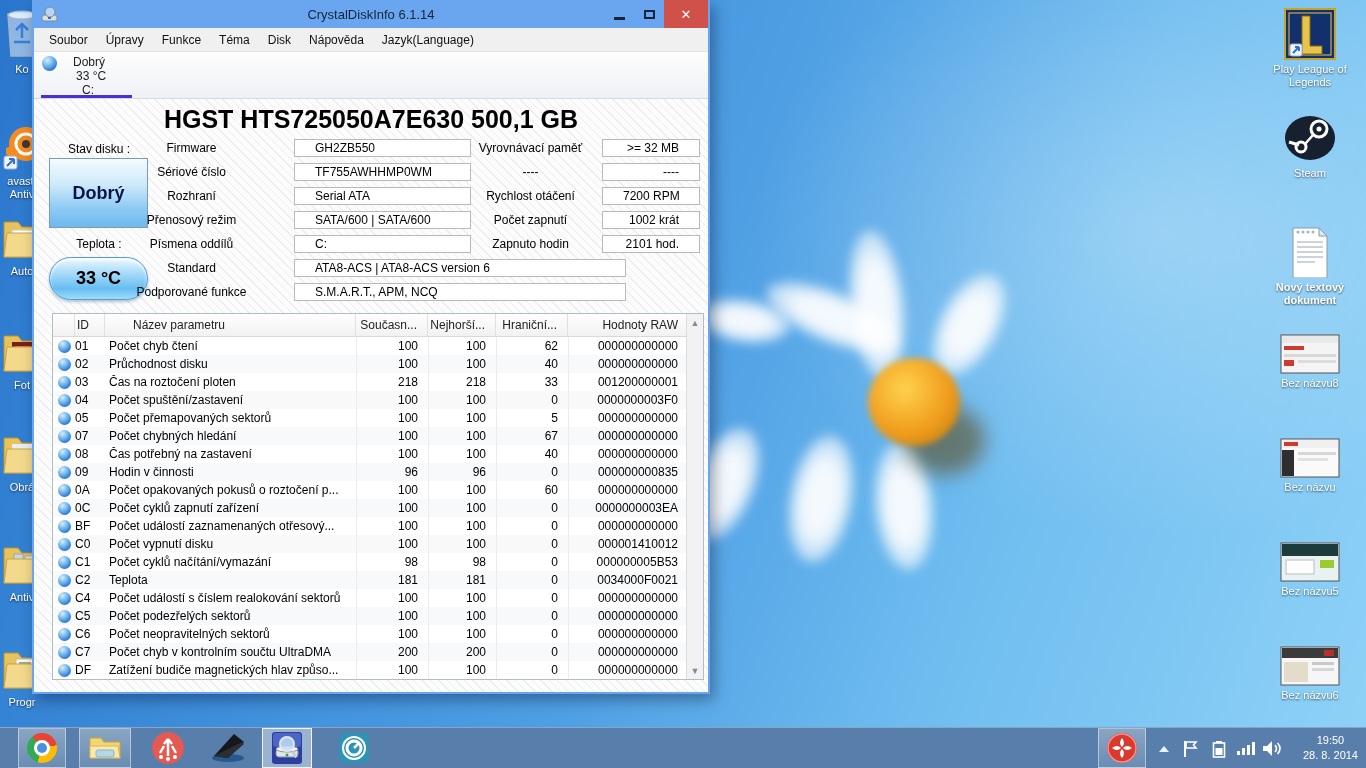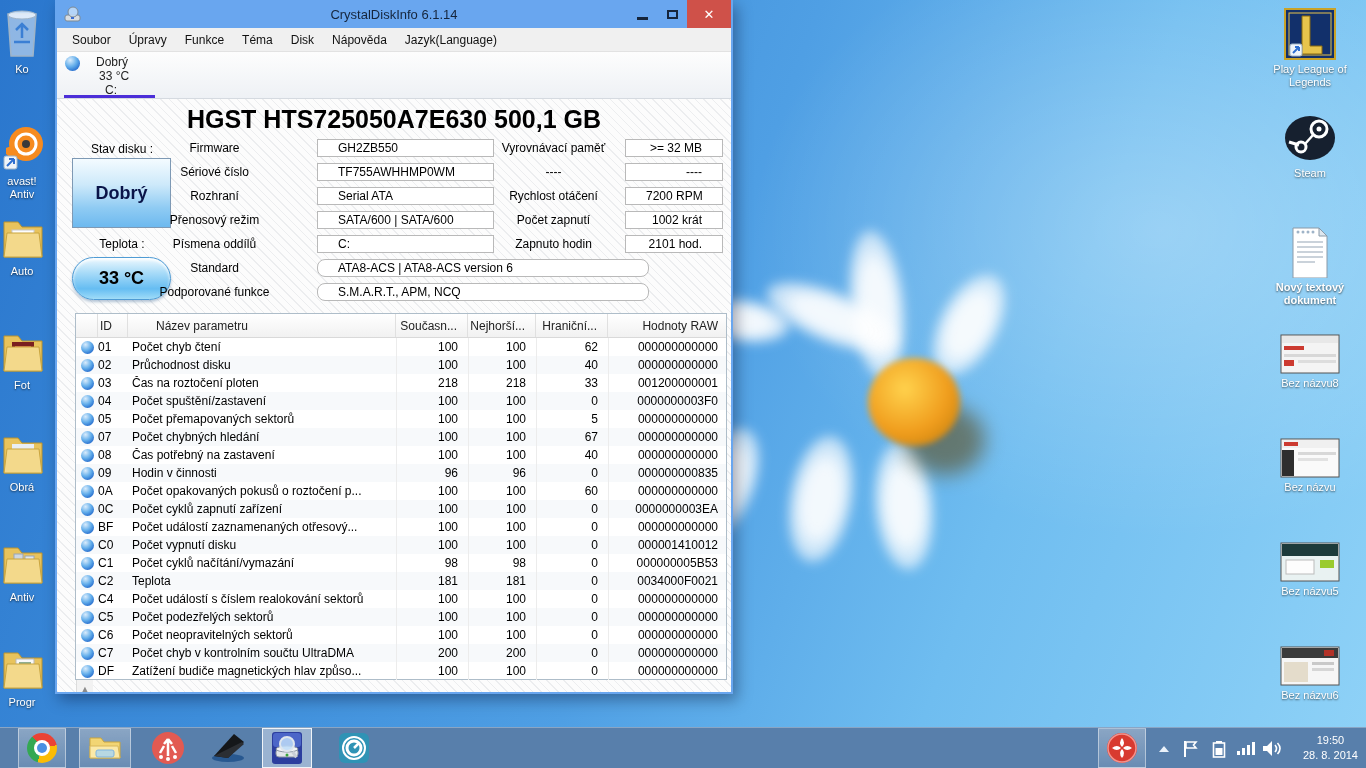--- a/index.html
+++ b/index.html
@@ -18,21 +18,21 @@
   .fshadow { position:absolute; left:215px; top:175px; width:80px; height:70px; border-radius:50%;
            background:#5b430c; filter:blur(10px); opacity:.55; }
 
   
   .dicon { position:absolute; width:92px; text-align:center; cursor:default; }
   .dicon .ic { display:block; margin:0 auto 3px auto; }
   .dicon .lbl { color:#fff; font-size:11px; line-height:13px; text-shadow:0 1px 2px rgba(0,0,0,.65); }
   .dicon.left { width:44px; }
 
   
-  #win { position:absolute; left:55px; top:0; width:678px; height:694px;
+  #win { position:absolute; left:32px; top:0; width:678px; height:694px;
          border:2px solid #69a6ef; border-top:none; background:#14532d; box-shadow:4px 6px 14px rgba(0,0,30,.35); }
   #titlebar { height:28px; background:#69a6ef; display:flex; align-items:center; position:relative; }
   #titlebar .ttl { position:absolute; left:0; right:0; text-align:center; color:#15253c; font-size:13px; }
   .winbtn { width:30px; height:22px; display:flex; align-items:center; justify-content:center; }
   #btn-close { width:44px; height:28px; background:#cf5149; display:flex; align-items:center; justify-content:center;
                color:#fff; font-size:13px; }
   #caption-buttons { position:absolute; right:0; top:0; display:flex; align-items:center; height:28px; }
   .glyph-min { width:11px; height:3px; background:#15253c; margin-top:8px; }
   .glyph-max { width:11px; height:9px; border:2px solid #15253c; }
 
@@ -64,27 +64,27 @@
      box-shadow:inset 0 2px 3px rgba(255,255,255,.9), 0 2px 3px rgba(40,90,140,.35); }
 
   .fields { position:absolute; }
   #fields-left { left:60px; top:40px; }
   #fields-right { left:430px; top:40px; }
   #fields-wide { left:60px; top:160px; }
   .field-row { display:flex; align-items:center; height:18px; margin-bottom:6px; }
   .field-row .flabel { text-align:center; padding-right:5px; color:#000; }
   #fields-left .flabel { width:200px; } #fields-left .fbox { width:177px; }
   #fields-right .flabel { width:138px; } #fields-right .fbox { width:98px; text-align:right; }
-  #fields-wide .flabel { width:200px; } #fields-wide .fbox { width:332px;border-radius:8px; }
+  #fields-wide .flabel { width:200px; } #fields-wide .fbox { width:332px; }
   .fbox { height:18px; background:#fff; border:1px solid #b9b9b9; padding:1px 20px; color:#000;
           white-space:nowrap; overflow:hidden; }
 
   
   #smart-table { position:absolute; left:18px; top:214px; width:652px; height:367px; background:#fff;
-                 border:1px solid #aebdc9; display:flex;flex-direction:column; }
+                 border:1px solid #aebdc9; display:flex; }
   #table-main { flex:1; display:flex; flex-direction:column; }
   #table-header { display:flex; height:24px; background:linear-gradient(#ffffff,#f1f1f1); border-bottom:1px solid #d9d9d9;
                   align-items:center; color:#222; }
   #table-header > div { border-right:1px solid #e0e0e0; height:100%; display:flex; align-items:center; }
   .tbody-row { display:flex; height:18px; align-items:center; color:#000; }
   .tbody-row:nth-child(even) { background:#f7f9fb; }
   .c-orb { width:22px; display:flex; justify-content:center; }
   .c-id { width:30px; }
   .c-name { flex:1; padding-left:4px; white-space:nowrap; overflow:hidden; }
   .c-cur { width:72px; text-align:right; padding-right:10px; }

